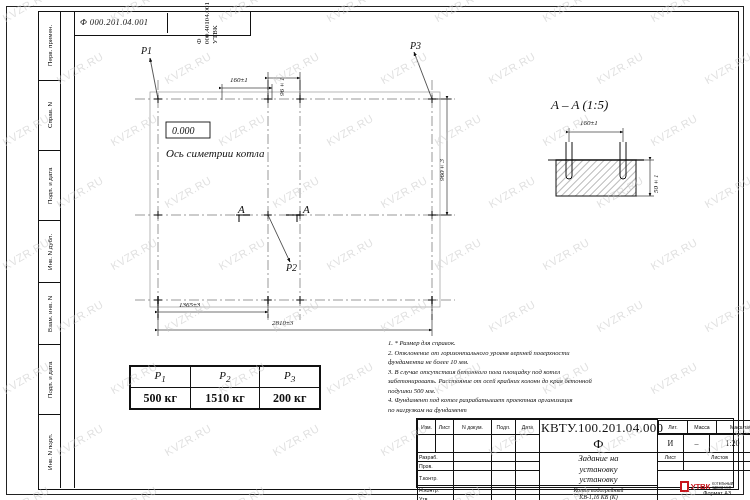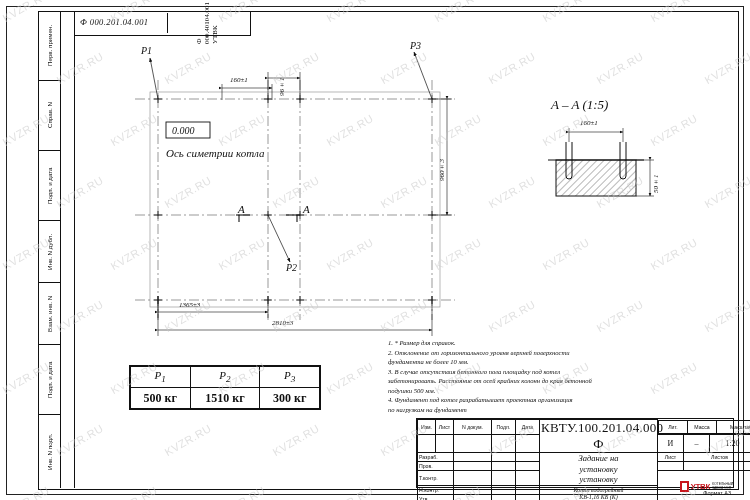--- a/index.html
+++ b/index.html
@@ -272,21 +272,21 @@
     <table>
       <tbody>
           <tr>
         <td class="hd"><span>P</span><sub>1</sub></td>
         <td class="hd"><span>P</span><sub>2</sub></td>
         <td class="hd"><span>P</span><sub>3</sub></td>
       </tr>
       <tr>
         <td class="val">500 кг</td>
         <td class="val">1510 кг</td>
-        <td class="val">300 кг</td>
+        <td class="val">200 кг</td>
       </tr>
     </tbody>
       </table>
   </div>
 
   <div class="notes">
     <div>1. * Размер для справок.</div>
     <div>2. Отклонение от горизонтального уровня верхней поверхности</div>
     <div>фундамента не более 10 мм.</div>
     <div>3. В случае отсутствия бетонного пола площадку под котел</div>

